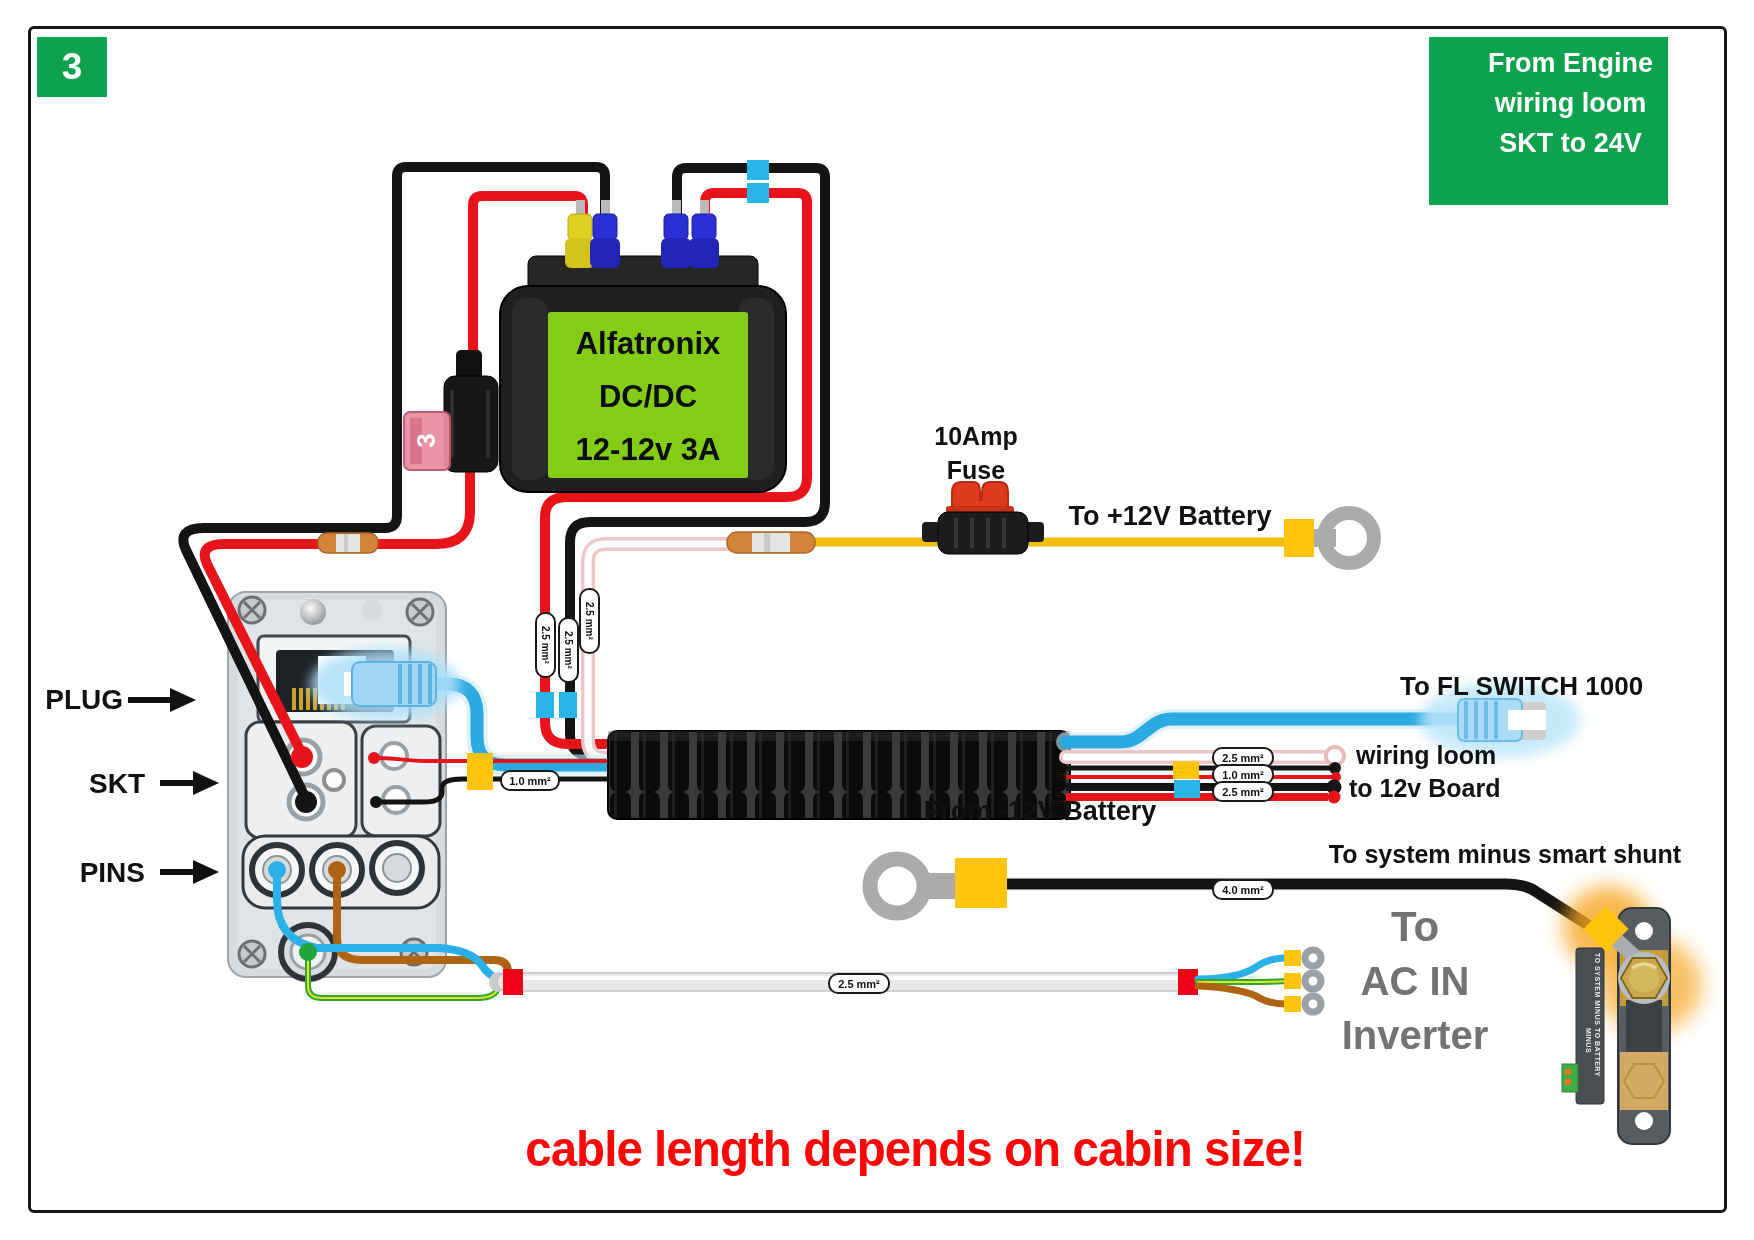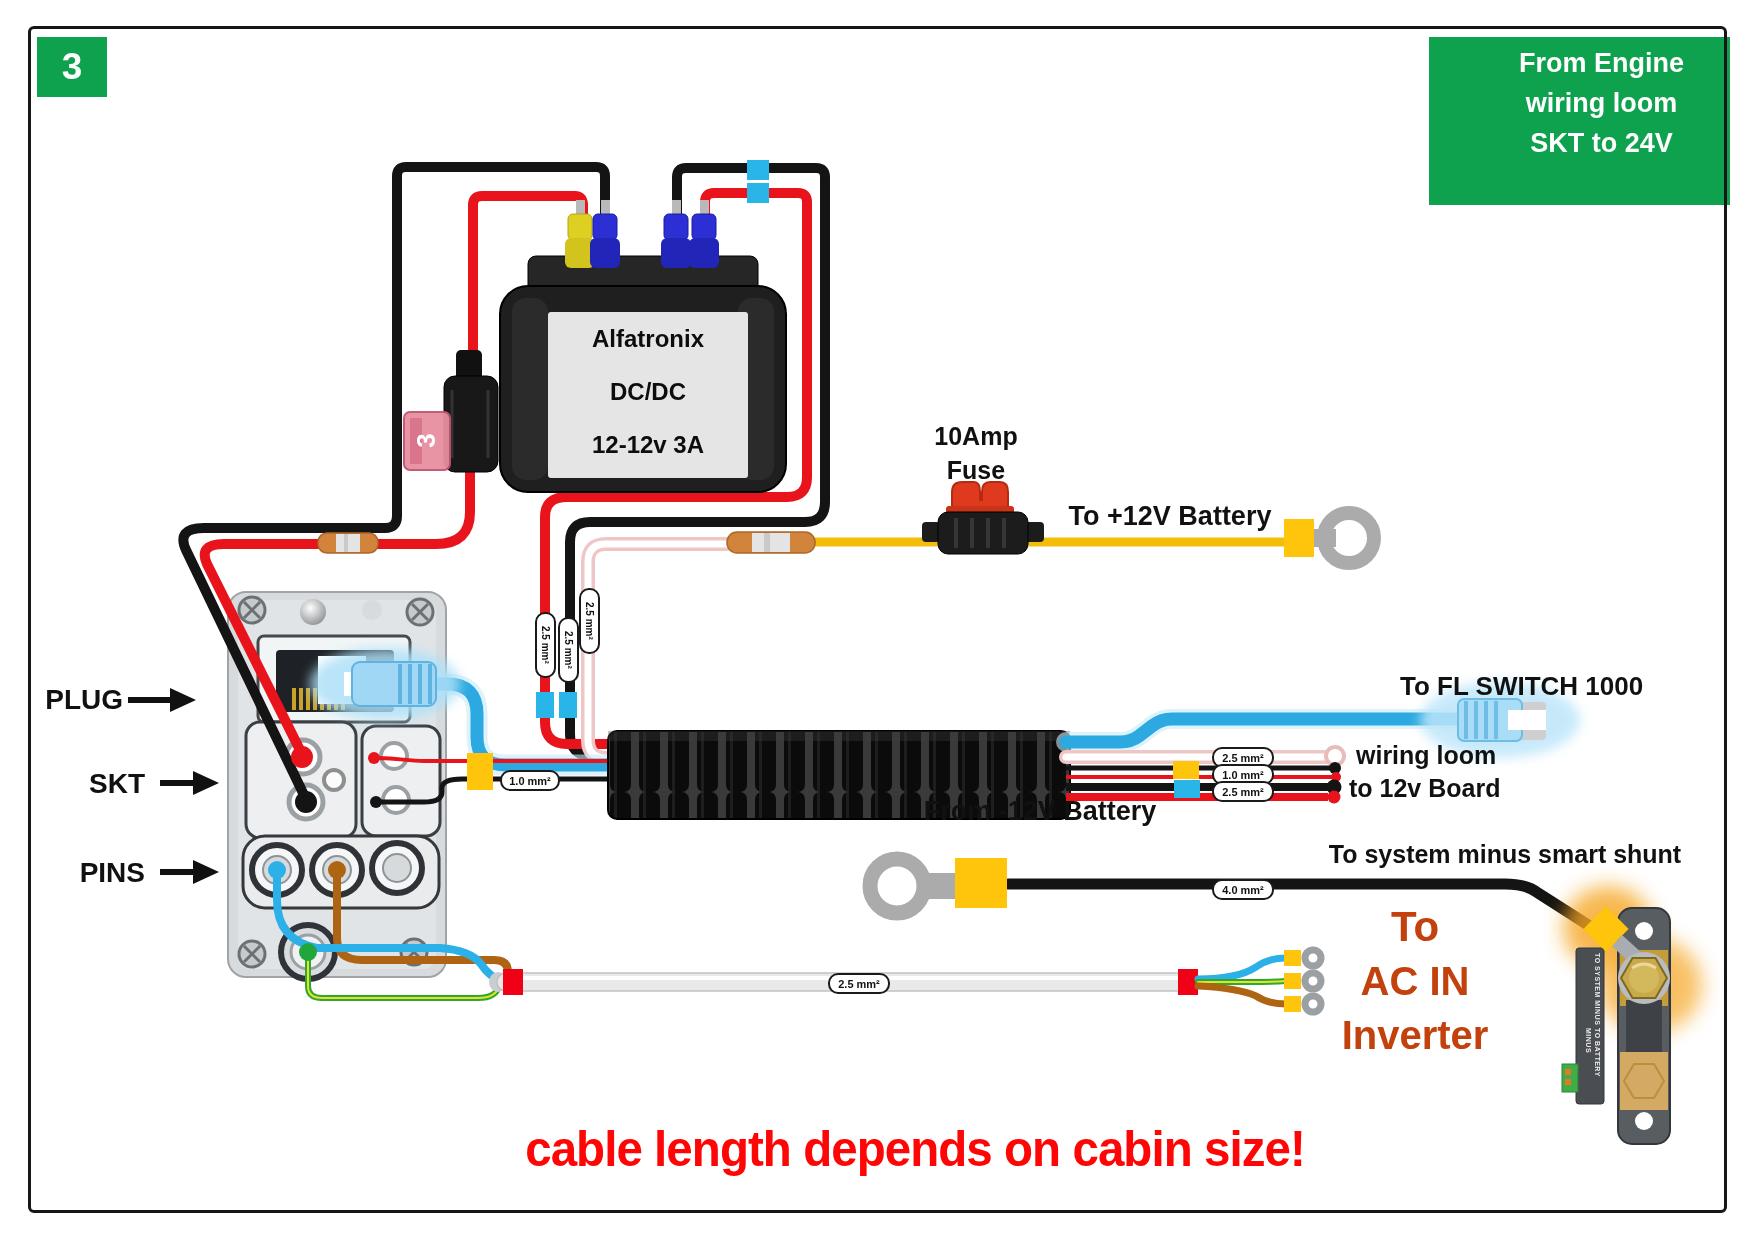--- a/index.html
+++ b/index.html
@@ -6,31 +6,31 @@
   #stage{position:relative;width:1754px;height:1240px;background:#fff;overflow:hidden;
          font-family:"Liberation Sans",sans-serif;}
   #frame{position:absolute;left:28px;top:26px;width:1693px;height:1181px;
          border:3px solid #161616;border-radius:6px;pointer-events:none;}
   svg{position:absolute;left:0;top:0;}
   .txt{position:absolute;color:#111;font-weight:bold;white-space:nowrap;}
   .center{text-align:center;}
   .right{text-align:right;}
   .badge{position:absolute;left:37px;top:37px;width:70px;height:60px;background:#0EA24E;
          color:#fff;font-weight:bold;font-size:37px;display:flex;align-items:center;justify-content:center;}
-  .infobox{position:absolute;left:1429px;top:37px;width:301px;height:168px;background:#0EA24E;
+  .infobox{position:absolute;left:1429px;top:37px;width:239px;height:168px;background:#0EA24E;
            color:#fff;font-weight:bold;font-size:27px;line-height:40px;text-align:center;padding-top:6px;box-sizing:border-box;padding-left:44px;}
-  .alfalabel{position:absolute;left:548px;top:312px;width:200px;height:166px;background:#e5e5e5;
-             border-radius:3px;color:#0d0d0d;font-weight:bold;font-size:24px;line-height:53px;
-             text-align:center;box-sizing:border-box;}
+  .alfalabel{position:absolute;left:548px;top:312px;width:200px;height:166px;background:#84cc16;
+             border-radius:3px;color:#0d0d0d;font-weight:bold;font-size:31px;line-height:53px;
+             text-align:center;padding-top:5px;box-sizing:border-box;}
   .pill{position:absolute;height:17px;background:#fff;border:2px solid #1a1a1a;border-radius:10px;
         font-size:11px;font-weight:bold;color:#111;display:flex;align-items:center;justify-content:center;}
   .vpill{position:absolute;width:17px;height:62px;background:#fff;border:2px solid #1a1a1a;border-radius:10px;
         font-size:10px;font-weight:bold;color:#111;display:flex;align-items:center;justify-content:center;
         writing-mode:vertical-rl;}
-  .inv{position:absolute;left:1280px;top:900px;width:270px;text-align:center;color:#c2410c;font-weight:bold;}
+  .inv{position:absolute;left:1280px;top:900px;width:270px;text-align:center;color:#737373;font-weight:bold;}
   .inv div{line-height:54px;}
   .note{position:absolute;left:500px;top:1120px;width:830px;text-align:center;color:#FF0505;
         font-weight:bold;font-size:50px;transform:scaleX(.95);letter-spacing:-1px;}
   .shuntlbl{position:absolute;width:22px;color:#ececec;font-size:7px;font-weight:bold;
             writing-mode:vertical-rl;letter-spacing:.5px;line-height:9px;}
 </style>
 </head>
 <body>
 
 <div id="stage">

